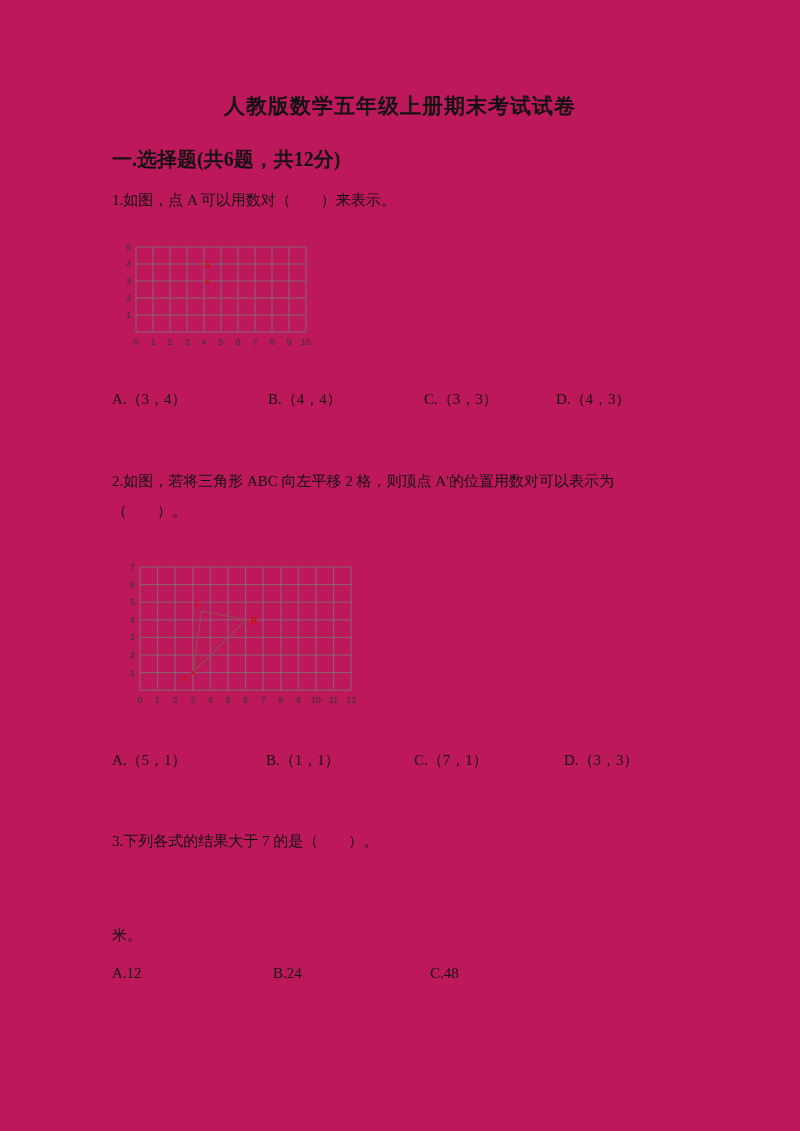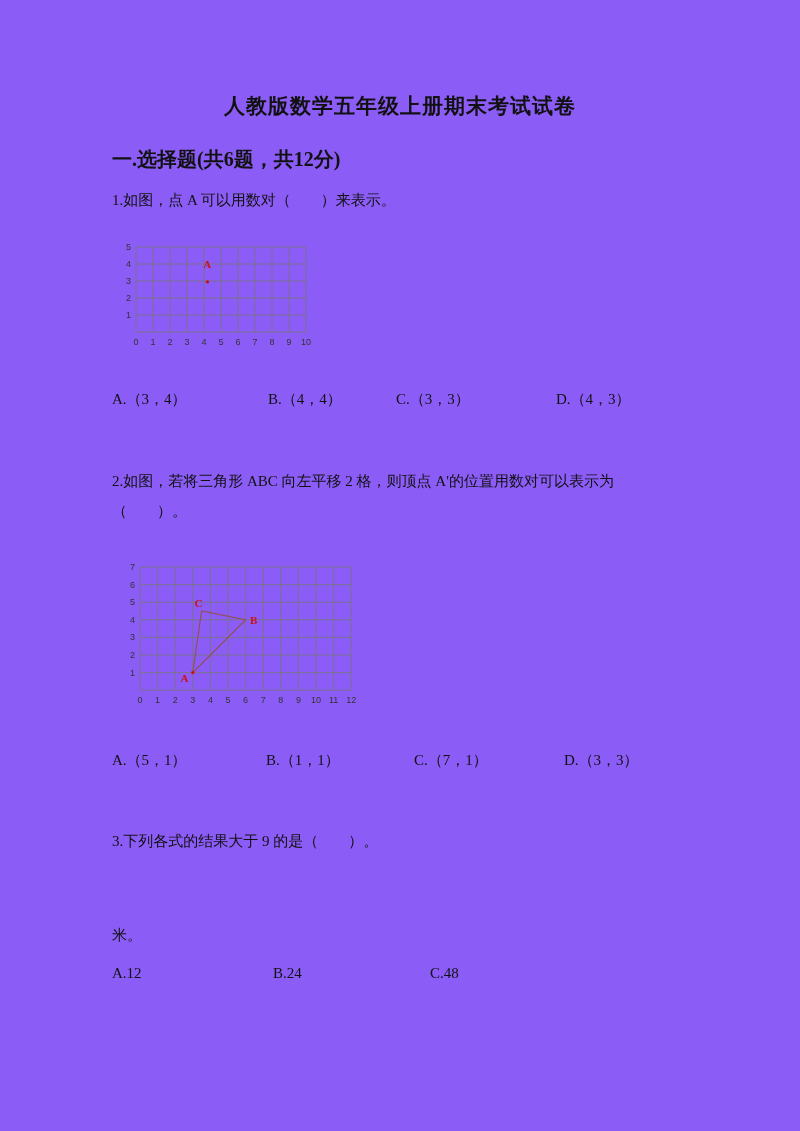--- a/index.html
+++ b/index.html
@@ -1,18 +1,18 @@
 <!DOCTYPE html>
 <html><head>
 <meta charset="utf-8">
 <style>
   * { margin:0; padding:0; box-sizing:border-box; }
   html,body { background:#ffffff; }
   body { font-family:"Liberation Serif","DejaVu Serif",serif; color:#111111; }
-  #page { position:relative; width:800px; height:1131px; background:#8b5cf6; overflow:hidden; }
+  #page { position:relative; width:800px; height:1131px; background:#be185d; overflow:hidden; }
   .abs { position:absolute; left:112px; }
   .title { position:absolute; top:92px; left:0; width:100%; text-align:center;
            font-size:21px; font-weight:bold; letter-spacing:1px; }
   .section-head { font-size:20px; font-weight:bold; }
   .qtext { font-size:15px; line-height:1.5; width:592px; white-space:nowrap; }
   .opts { width:620px; height:20px; }
   .opt  { position:absolute; top:0; font-size:15px; white-space:nowrap; }
   .figure { line-height:0; }
   .figure svg text.ax { font-family:"Liberation Sans","DejaVu Sans",sans-serif; font-size:9px; fill:#333333; }
   .figure svg text.pt { font-family:"Liberation Serif","DejaVu Serif",serif; font-size:11px; font-weight:bold; }
@@ -60,21 +60,21 @@
         <text class="ax" x="13" y="62" text-anchor="end">2</text>
         <text class="ax" x="13" y="45" text-anchor="end">3</text>
         <text class="ax" x="13" y="28" text-anchor="end">4</text>
         <text class="ax" x="13" y="11" text-anchor="end">5</text>
         <circle cx="89.4" cy="42.849999999999994" r="1.7" fill="#cc1111"></circle>
         <text class="pt" x="85.15" y="28.74000000000001" fill="#cc1111">A</text>
       </svg></div>
   <div class="abs opts" style="top:390px">
     <span class="opt" style="left:0px">A.（3，4）</span>
     <span class="opt" style="left:156px">B.（4，4）</span>
-    <span class="opt" style="left:284px">C.（3，3）</span>
+    <span class="opt" style="left:312px">C.（3，3）</span>
     <span class="opt" style="left:444px">D.（4，3）</span>
   </div>
 
   <div class="abs qtext" style="top:470px">2.如图，若将三角形 ABC 向左平移 2 格，则顶点 A'的位置用数对可以表示为</div>
   <div class="abs qtext" style="top:500px">（　　）。</div>
   <div class="figure" id="fig2" style="position:absolute;left:122px;top:559px"><svg xmlns="http://www.w3.org/2000/svg" width="243.20000000000002" height="151.20000000000002">
         <line x1="18" y1="8" x2="18" y2="131.20000000000002" stroke="#777777" stroke-width="0.8"></line>
         <line x1="35.6" y1="8" x2="35.6" y2="131.20000000000002" stroke="#777777" stroke-width="0.8"></line>
         <line x1="53.2" y1="8" x2="53.2" y2="131.20000000000002" stroke="#777777" stroke-width="0.8"></line>
         <line x1="70.80000000000001" y1="8" x2="70.80000000000001" y2="131.20000000000002" stroke="#777777" stroke-width="0.8"></line>
@@ -121,21 +121,21 @@
         <text class="pt" x="128" y="65.20000000000002" fill="#cc1111">B</text>
         <text class="pt" x="72.56" y="48.480000000000004" fill="#cc1111">C</text>
       </svg></div>
   <div class="abs opts" style="top:751px">
     <span class="opt" style="left:0px">A.（5，1）</span>
     <span class="opt" style="left:154px">B.（1，1）</span>
     <span class="opt" style="left:302px">C.（7，1）</span>
     <span class="opt" style="left:452px">D.（3，3）</span>
   </div>
 
-  <div class="abs qtext" style="top:830px">3.下列各式的结果大于 9 的是（　　）。</div>
+  <div class="abs qtext" style="top:830px">3.下列各式的结果大于 7 的是（　　）。</div>
 
   <div class="abs qtext" style="top:924px">米。</div>
   <div class="abs opts" style="top:965px">
     <span class="opt" style="left:0px">A.12</span>
     <span class="opt" style="left:161px">B.24</span>
     <span class="opt" style="left:318px">C.48</span>
   </div>
 
 
 </div>

